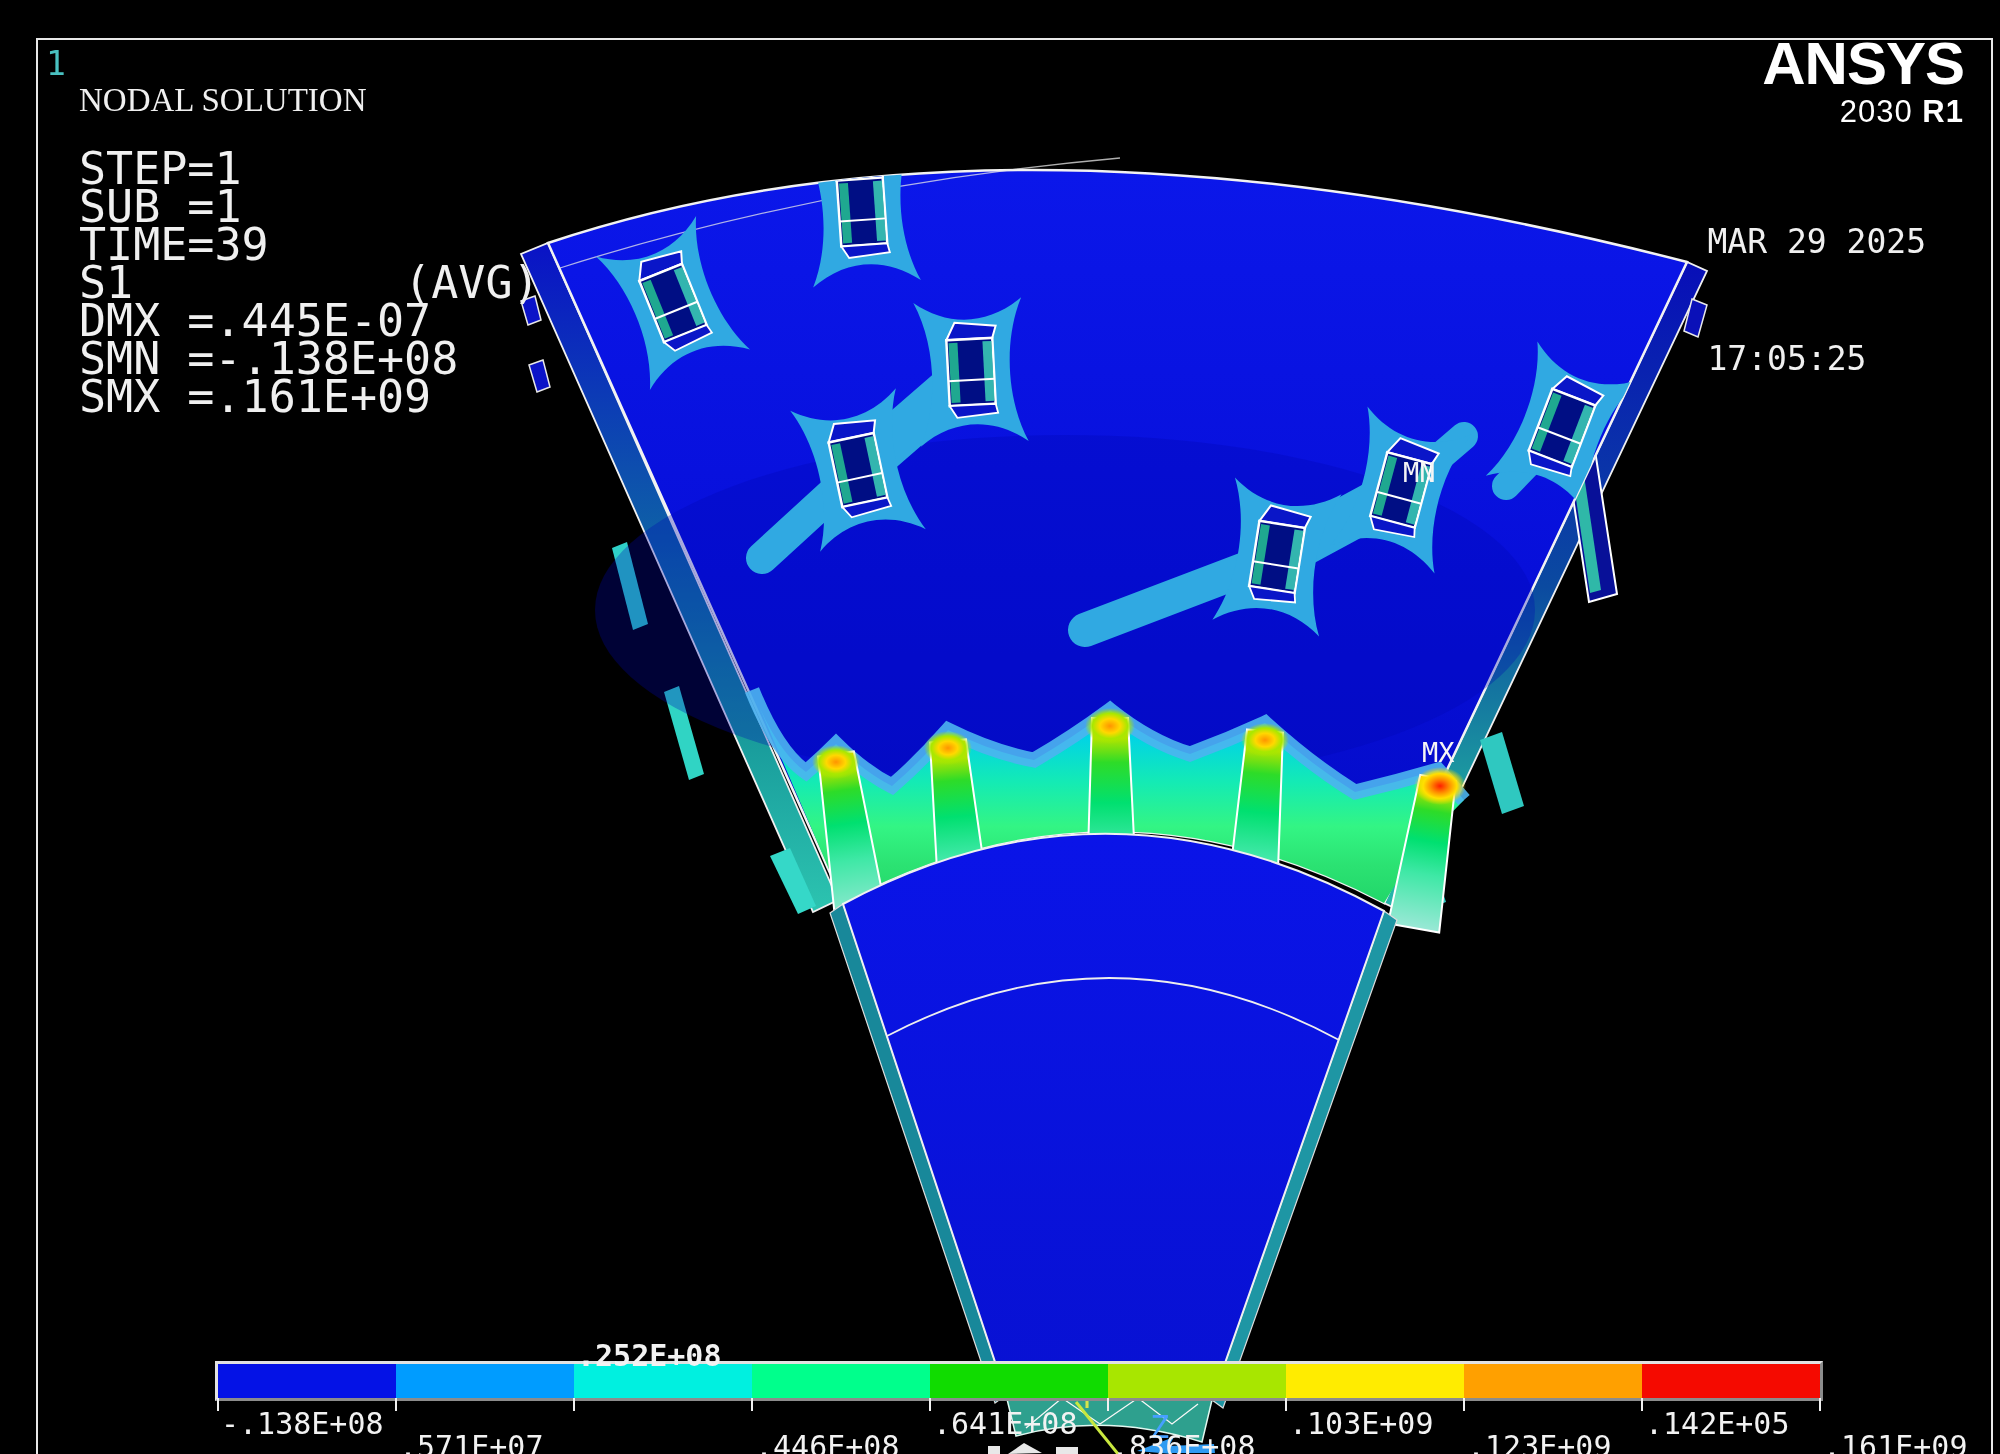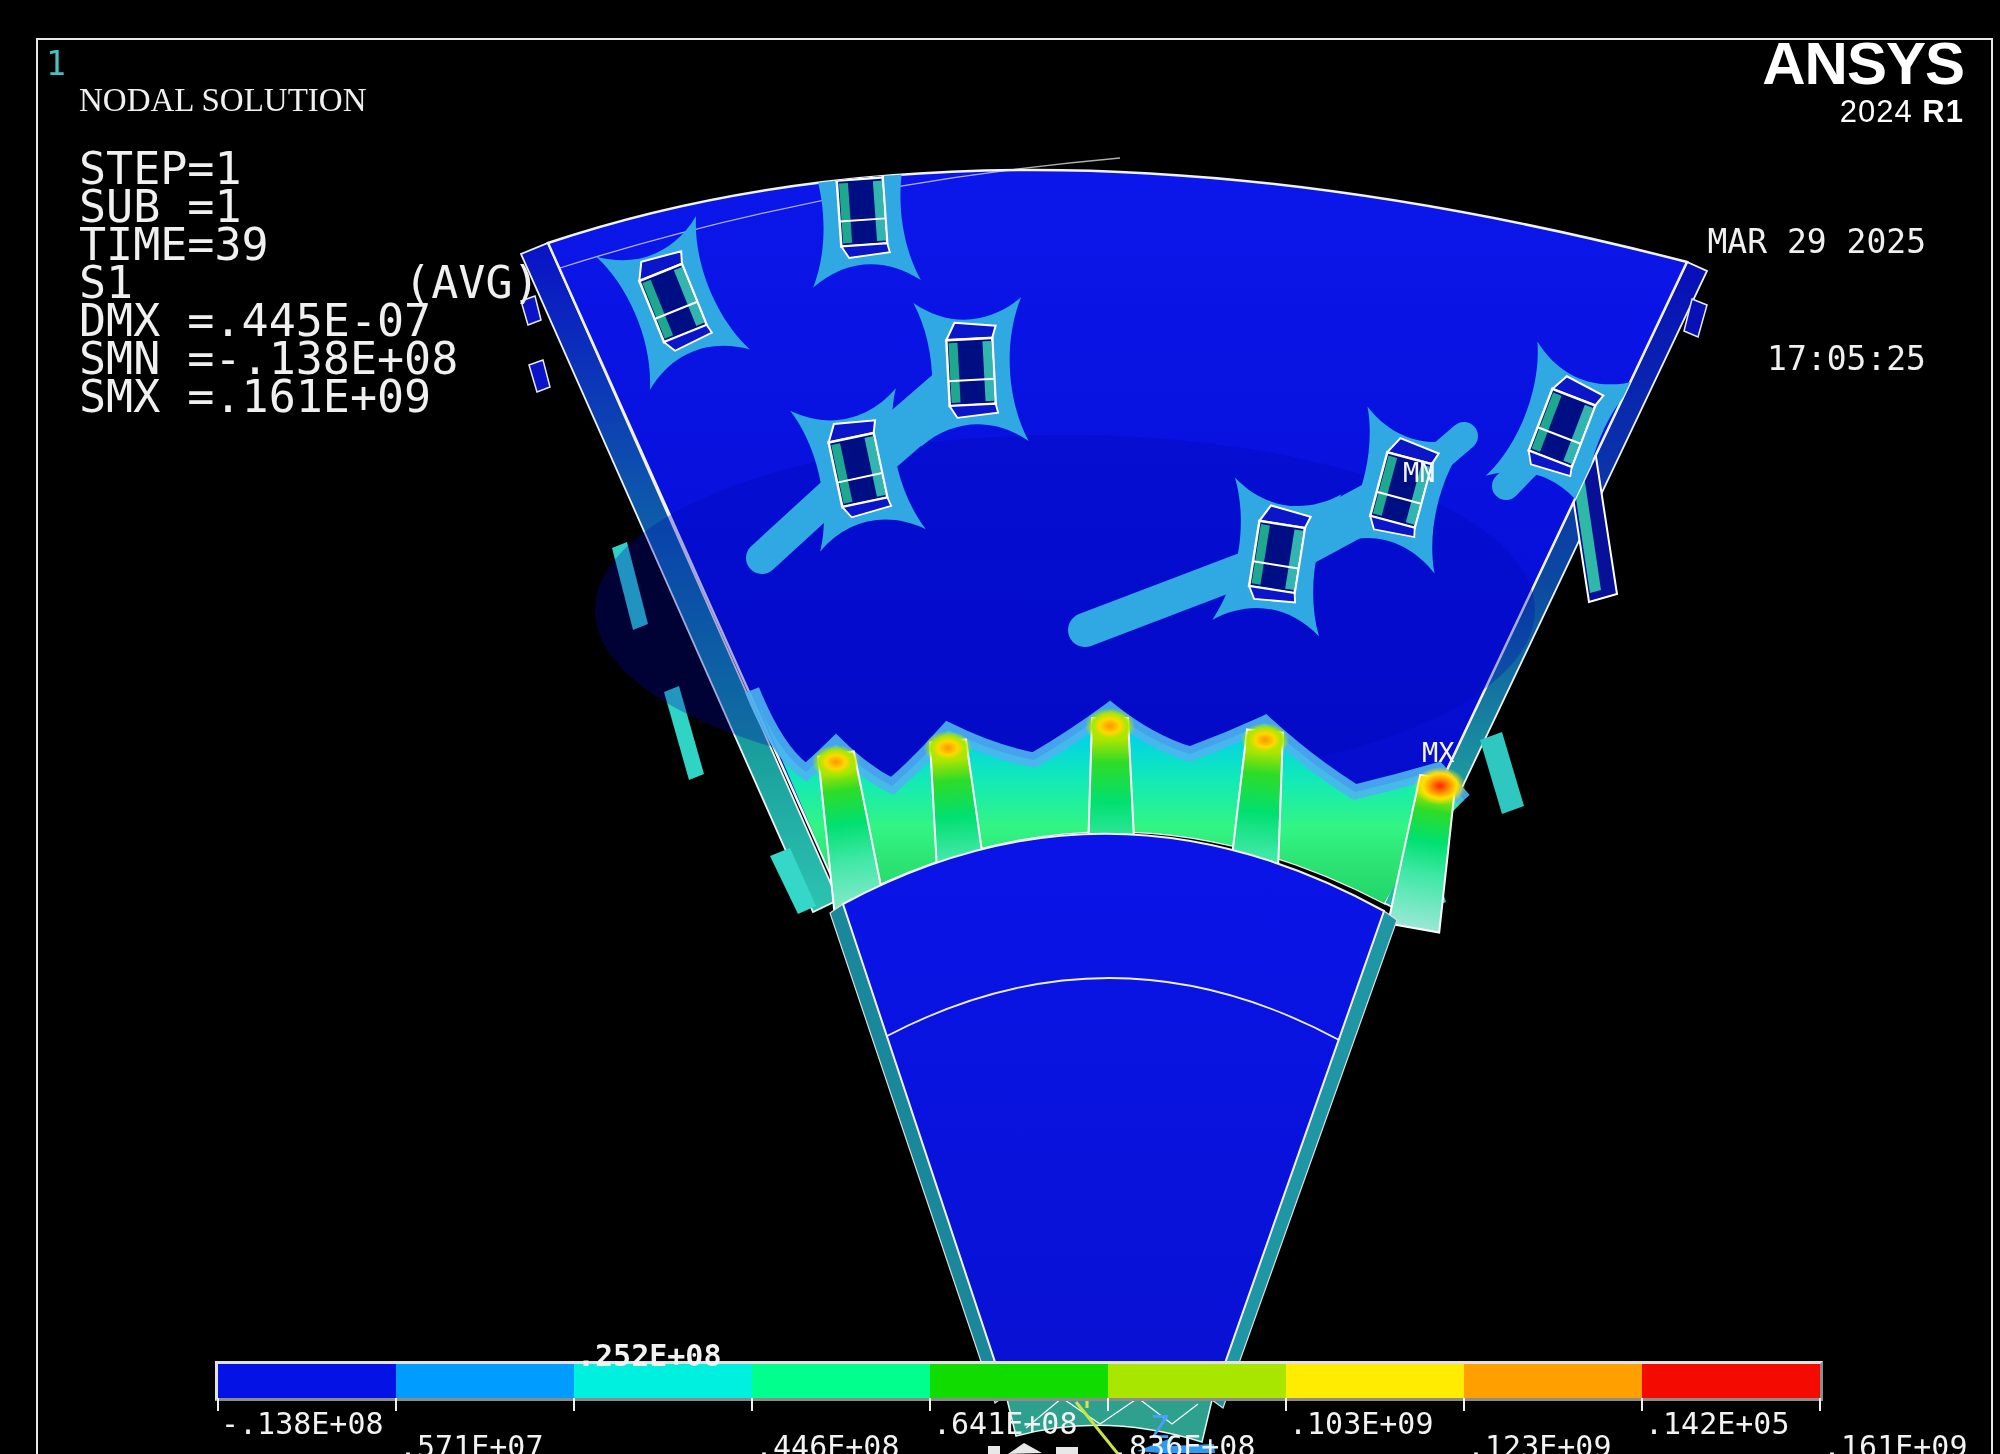--- a/index.html
+++ b/index.html
@@ -9,21 +9,21 @@
          border:2px solid #E8E8E8;border-bottom:none;pointer-events:none;}
   #model-svg{position:absolute;left:0;top:0;}
   #plot-id{position:absolute;left:46px;top:44px;font-size:33px;color:#49C1C1;}
   #sol-title{position:absolute;left:79px;top:82px;font-size:33px;white-space:pre;font-family:Liberation Serif, serif;}
   .sol-line{position:absolute;left:79px;font-size:45px;white-space:pre;}
   #brand{position:absolute;right:36px;top:36px;text-align:right;color:#FFF;
          font-family:"Liberation Sans","DejaVu Sans",sans-serif;}
   #brand-name{font-size:60px;font-weight:700;letter-spacing:-1px;line-height:56px;}
   #brand-sub{font-size:31px;letter-spacing:1px;margin-top:2px;}
   #brand-sub b{font-weight:700;text-align:right;}
-  #datetime{position:absolute;right:74px;top:144px;text-align:right;font-size:33px;line-height:39px;white-space:pre;}
+  #datetime{position:absolute;right:74px;top:144px;text-align:left;font-size:33px;line-height:39px;white-space:pre;}
   
   #legend-bar{position:absolute;left:215px;top:1361px;width:1602px;height:34px;display:flex;
       border:3px solid;border-color:#E2E2E2 #8C8C8C #8C8C8C #E2E2E2;}
   .legend-seg{flex:1 1 auto;height:100%;}
   .legend-tick{position:absolute;top:1398px;width:2px;height:13px;background:#F0F0F0;}
   .legend-label{position:absolute;font-size:30px;color:#F2F2F2;white-space:pre;
       font-family:"DejaVu Sans Mono","Liberation Mono",monospace;}
   svg text{font-family:"DejaVu Sans Mono","Liberation Mono",monospace;}
 </style>
 </head>
@@ -211,21 +211,21 @@
   <div class="sol-line" style="top:142px">STEP=1</div>
   <div class="sol-line" style="top:180px">SUB =1</div>
   <div class="sol-line" style="top:218px">TIME=39</div>
   <div class="sol-line" style="top:256px">S1          (AVG)</div>
   <div class="sol-line" style="top:294px">DMX =.445E-07</div>
   <div class="sol-line" style="top:332px">SMN =-.138E+08</div>
   <div class="sol-line" style="top:370px">SMX =.161E+09</div>
 
   <div id="brand">
     <div id="brand-name">ANSYS</div>
-    <div id="brand-sub"><span>2024</span> <b>R1</b></div>
+    <div id="brand-sub"><span>2030</span> <b>R1</b></div>
   </div>
   <div id="datetime">
     <div>MAR 29 2025</div>
     <div>17:05:25</div>
   </div>
 
   <div id="legend-bar">
       <div class="legend-seg" style="background: rgb(4, 18, 230);"></div>
       <div class="legend-seg" style="background: rgb(0, 156, 255);"></div>
       <div class="legend-seg" style="background: rgb(0, 240, 224);"></div>

